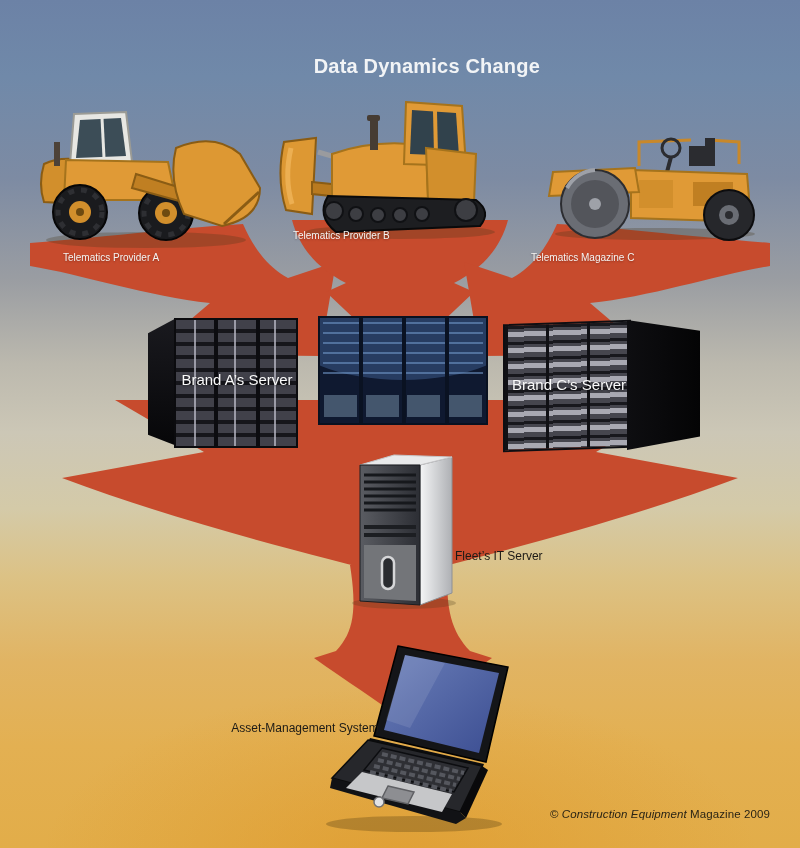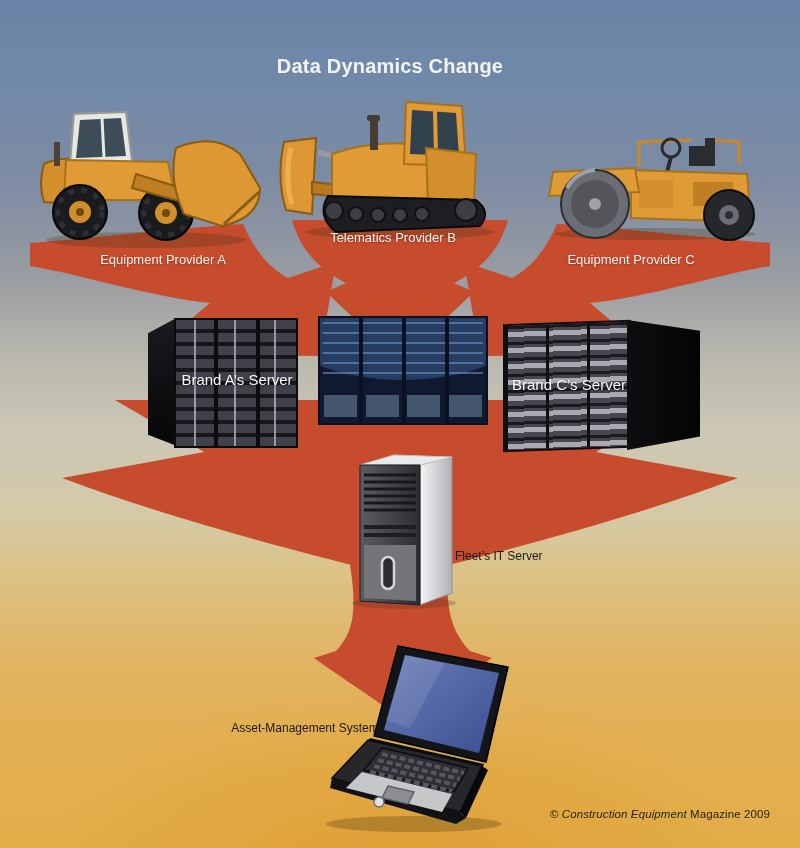--- a/index.html
+++ b/index.html
@@ -8,24 +8,24 @@
     font-family:"Liberation Sans","DejaVu Sans",sans-serif;
     background:
       radial-gradient(60% 28% at 50% 102%, rgba(222,148,35,.55), rgba(222,148,35,0) 75%),
       linear-gradient(180deg,
         #6c82a6 0%, #7089a9 9%, #7d8ba3 21%, #9a9da2 33%, #bcb9ae 43%,
         #ccc7b6 51%, #d4caa8 60%, #dcc285 68%, #e1b463 78%, #e3b052 88%, #e2ad49 100%);
   }
   .abs{position:absolute;}
   
   .title{
-    top:55px;left:240px;width:300px;text-align:center;
+    top:55px;left:240px;width:300px;text-align:right;
     color:#f2f4f6;font-size:20px;font-weight:bold;letter-spacing:.2px;
   }
-  .lbl{font-size:13px;color:#f4f4f2;text-align:center;
+  .lbl{font-size:10px;color:#f4f4f2;
        text-shadow:0 1px 2px rgba(60,10,0,.35);}
   .srv-lbl{font-size:15px;color:#fafafa;text-align:center;
        text-shadow:0 1px 3px rgba(0,0,0,.55);}
   .dark-lbl{font-size:12px;color:#1c1a16;}
   .copyright{
     top:808px;right:30px;font-size:11.5px;color:#2a2415;letter-spacing:.1px;
   }
   .copyright .ital{font-style:italic;}
   
   .rackA{top:316px;left:148px;width:146px;height:132px;}
@@ -216,23 +216,23 @@
       <path d="M64,126 L146,145"></path>
         <path d="M60,132 L142,151"></path>
     </g>
     <path d="M52,132 L142,154 L132,172 L36,148 Z" fill="#c6c7c9"></path>
     <path d="M78,146 L104,152 L98,164 L72,158 Z" fill="#8d8e92" stroke="#5f6064" stroke-width="1.5"></path>
     <circle cx="69" cy="162" r="5" fill="#e2e3e5" stroke="#707175" stroke-width="1.5"></circle>
   </svg>
 
   <div class="abs title">Data Dynamics Change</div>
 
-  <div class="abs lbl" style="top:252px;left:63px;width:200px;">Equipment Provider A</div>
+  <div class="abs lbl" style="top:252px;left:63px;width:200px;">Telematics Provider A</div>
   <div class="abs lbl" style="top:230px;left:293px;width:200px;">Telematics Provider B</div>
-  <div class="abs lbl" style="top:252px;left:531px;width:200px;">Equipment Provider C</div>
+  <div class="abs lbl" style="top:252px;left:531px;width:200px;">Telematics Magazine C</div>
 
   <div class="abs srv-lbl" style="top:371px;left:137px;width:200px;">Brand A’s Server</div>
   <div class="abs srv-lbl" style="top:376px;left:469px;width:200px;">Brand C’s Server</div>
 
   <div class="abs dark-lbl" style="top:549px;left:455px;">Fleet’s IT Server</div>
   <div class="abs dark-lbl" style="top:721px;left:205px;width:200px;text-align:center;">Asset-Management System</div>
 
   <div class="abs copyright">
     <span>© </span><span class="ital">Construction Equipment</span><span> Magazine 2009</span>
   </div>

